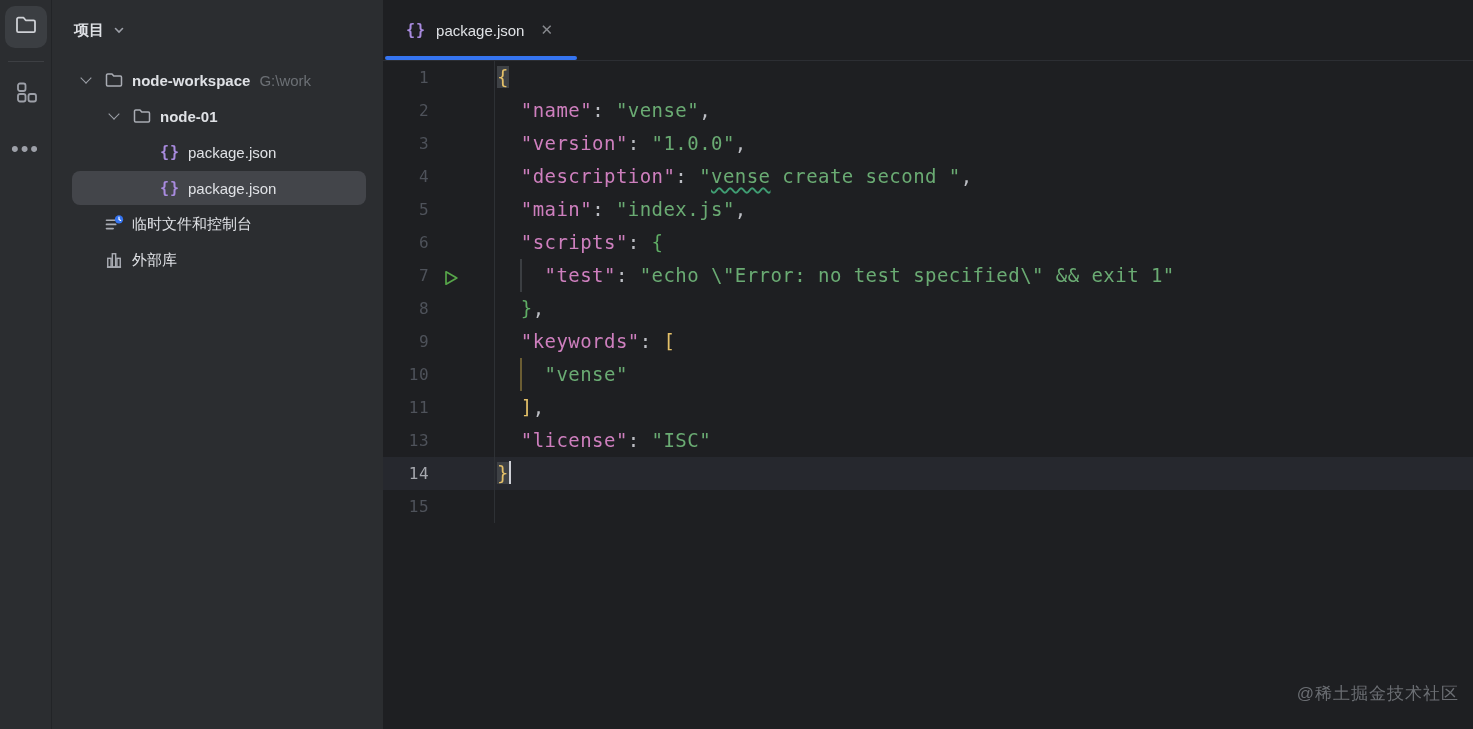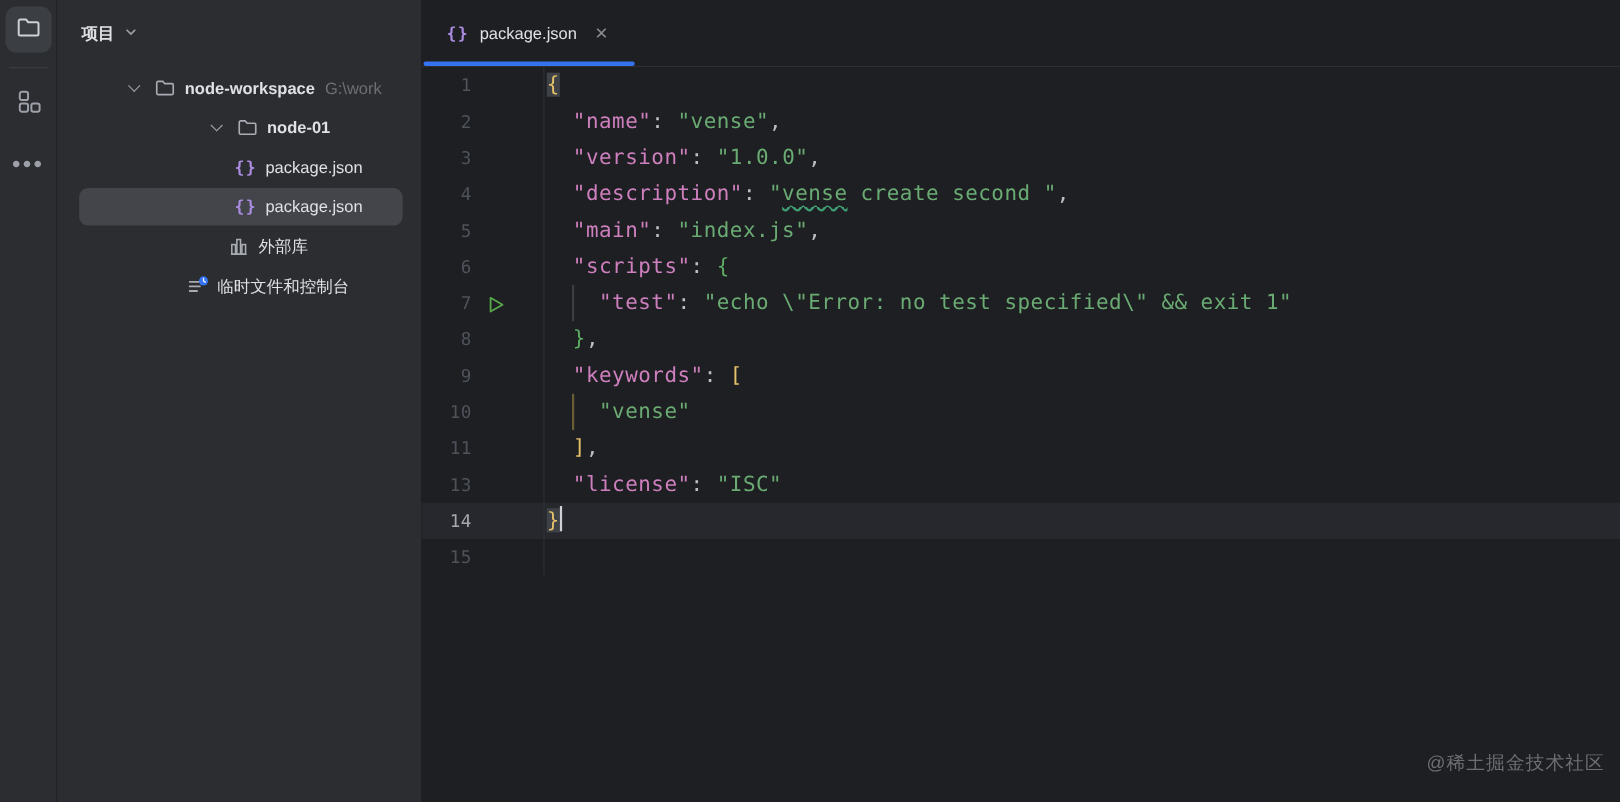--- a/index.html
+++ b/index.html
@@ -21,21 +21,21 @@
 
   
   .panel { width:331px; background:#2b2d30; flex-shrink:0; position:relative;
     overflow:hidden; }
   .panel-header { display:flex; align-items:center; gap:9px; padding:16px 0 0 22px;
     height:44px; }
   .panel-title { color:#dfe1e5; font-size:15px; font-weight:600; }
   .panel-chevron { color:#9da0a8; margin-top:2px; }
   .tree { margin-top:18px; }
   .tree-row { height:36px; display:flex; align-items:center; position:relative;
-    white-space:nowrap; cursor:pointer;justify-content:center; }
+    white-space:nowrap; cursor:pointer; }
   .tree-row.selected::before { content:''; position:absolute; left:20px; right:17px;
     top:1px; bottom:1px; background:#43454a; border-radius:8px; }
   .tree-row > * { position:relative; z-index:1; }
   .chev-slot { width:26px; display:flex; align-items:center; justify-content:flex-start;
     flex-shrink:0; }
   .chev { width:8px; height:8px; border-right:1.8px solid #9da0a8;
     border-bottom:1.8px solid #9da0a8; transform:rotate(45deg); margin-left:4px;
     margin-top:-4px; }
   .tree-ic { width:20px; height:20px; margin-right:8px; display:flex;
     align-items:center; justify-content:center; flex-shrink:0; }
@@ -150,41 +150,41 @@
           <span class="tree-label ">package.json</span>
         </div>
         <div class="tree-row selected" style="padding-left: 82px;">
           <span class="chev-slot"></span>
           <span class="tree-ic json-ic">{}</span>
           <span class="tree-label ">package.json</span>
         </div>
         <div class="tree-row" style="padding-left: 26px;">
           <span class="chev-slot"></span>
           <span class="tree-ic">
-            <svg width="20" height="20" viewBox="0 0 24 24" fill="none" stroke="#A9ACB3" stroke-width="1.7">
-              <path d="M3.5 20.5h17"></path>
-              <rect x="4.5" y="10" width="4" height="10.5"></rect>
-              <rect x="10" y="4.5" width="4" height="16"></rect>
-              <rect x="15.5" y="10" width="4" height="10.5"></rect>
-            </svg>
-          </span>
-          <span class="tree-label ">外部库</span>
-        </div>
-        <div class="tree-row" style="padding-left: 26px;">
-          <span class="chev-slot"></span>
-          <span class="tree-ic">
             <svg width="22" height="22" viewBox="0 0 24 24">
               <g stroke="#A9ACB3" stroke-width="2" fill="none" stroke-linecap="round">
                 <path d="M3 7.5h11M3 12.5h11M3 17.5h8"></path>
               </g>
               <circle cx="18" cy="6.5" r="5" fill="#3574F0"></circle>
               <path d="M18 3.8V6.5l2 1.3" stroke="#fff" stroke-width="1.4" fill="none" stroke-linecap="round"></path>
             </svg>
           </span>
           <span class="tree-label ">临时文件和控制台</span>
+        </div>
+        <div class="tree-row" style="padding-left: 26px;">
+          <span class="chev-slot"></span>
+          <span class="tree-ic">
+            <svg width="20" height="20" viewBox="0 0 24 24" fill="none" stroke="#A9ACB3" stroke-width="1.7">
+              <path d="M3.5 20.5h17"></path>
+              <rect x="4.5" y="10" width="4" height="10.5"></rect>
+              <rect x="10" y="4.5" width="4" height="16"></rect>
+              <rect x="15.5" y="10" width="4" height="10.5"></rect>
+            </svg>
+          </span>
+          <span class="tree-label ">外部库</span>
         </div>
       </div>
   </div>
 
   <div class="editor-col">
     <div class="tabbar">
       <div class="tab">
         <span class="json-ic">{}</span>
         <span class="tab-label">package.json</span>
         <span class="tab-close">✕</span>

